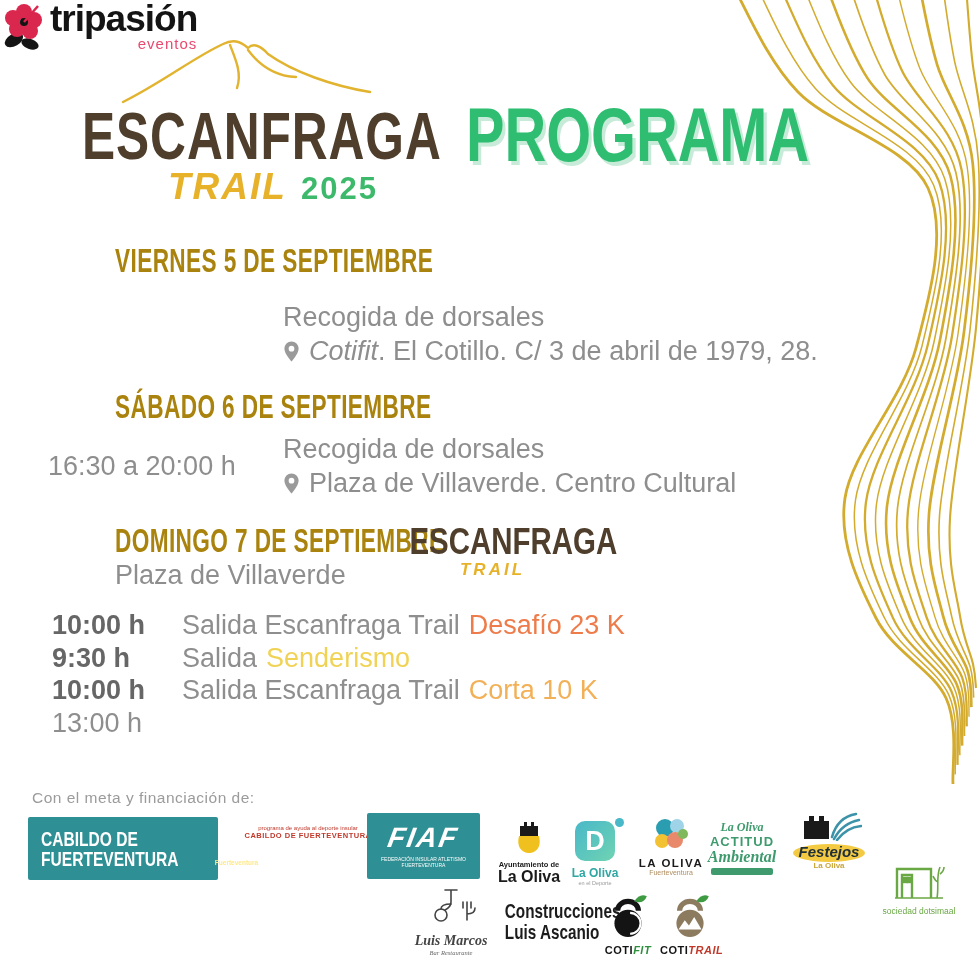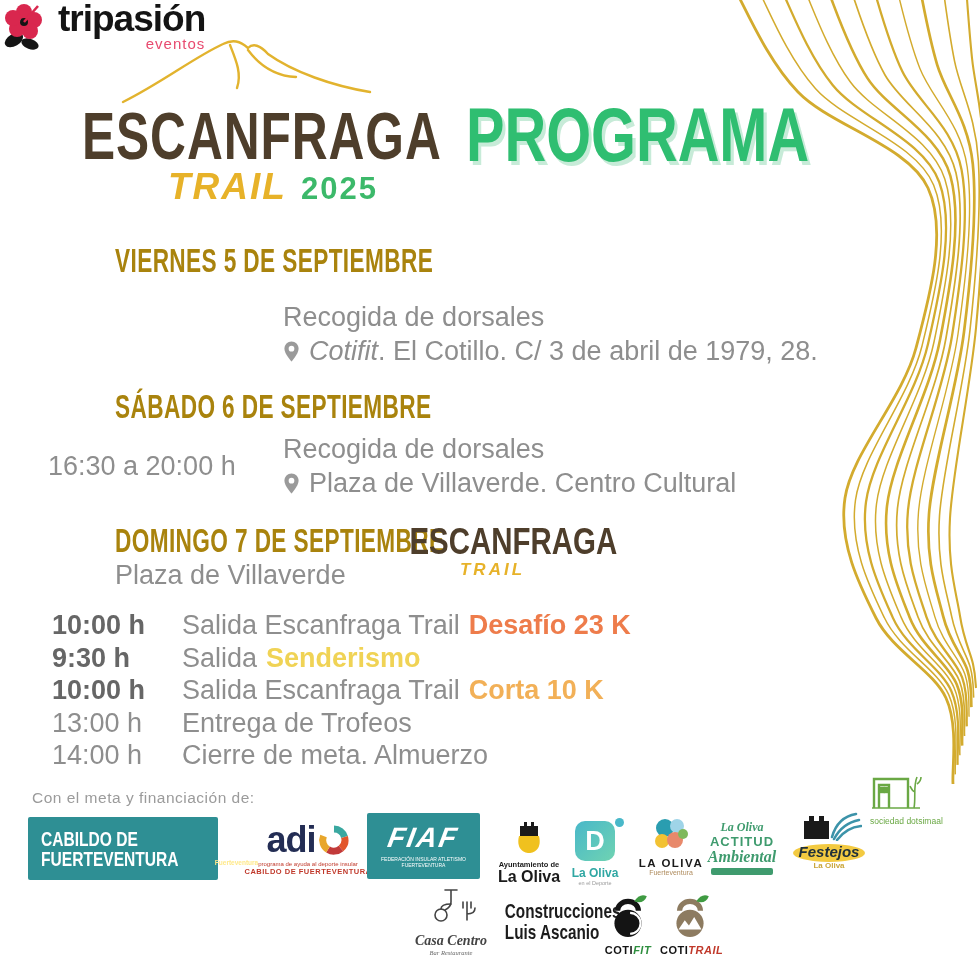--- a/index.html
+++ b/index.html
@@ -35,21 +35,21 @@
   #sec3-place{left:115px;top:558px}
   #minilogo{left:405px;top:520px;width:175px;text-align:center}
   #minilogo .t{font-size:31px;font-weight:800;color:#4e3e2b;transform:scale(.95,1.2);transform-origin:center top;white-space:nowrap}
   #minilogo .tr{font-size:17px;font-style:italic;font-weight:800;color:#e7b229;letter-spacing:3px;margin-top:4px}
   
   #schedule{left:52px;top:610px;z-index:1}
   .sched-row{display:flex;align-items:baseline;height:32.6px;font-size:27px}
   .sched-time{width:130px;color:#8e8e8e;white-space:nowrap}
   .sched-row.b .sched-time{font-weight:700;color:#666}
   .sched-text{color:#8e8e8e;white-space:nowrap}
-  .hl{font-weight:700;margin-left:9px}
+  .hl{font-weight:400;margin-left:9px}
   
   #sponsors-label{left:32px;top:789px;font-size:15.5px;color:#9b9b9b;letter-spacing:.5px}
   .sp{z-index:1}
   
   #sp-cabildo{left:28px;top:817px;width:190px;height:63px;background:#2e8f94;border-radius:2px;
     display:flex;align-items:center;padding:5px 7px;gap:6px;color:#fff}
   #sp-cabildo .tx{line-height:1;transform:scale(.82,1.05);transform-origin:left center}
   #sp-cabildo .l1,#sp-cabildo .l2{font-weight:800;font-size:19px;white-space:nowrap}
   #sp-cabildo .right{margin-left:auto;text-align:center}
   #sp-cabildo .fv{font-size:6.5px;color:#ffe98a;font-weight:700;white-space:nowrap}
@@ -86,24 +86,24 @@
   #sp-act .a2{font-size:13px;font-weight:800;letter-spacing:1px;line-height:1.05;white-space:nowrap}
   #sp-act .a3{font-family:"Liberation Serif",serif;font-style:italic;font-size:16px;font-weight:700;line-height:1.05;white-space:nowrap}
   #sp-act .bar{width:62px;height:7px;background:#3f9b6e;border-radius:2px;margin:3px auto 0}
   
   #sp-fes{left:786px;top:811px;width:86px;text-align:center;position:absolute}
   #sp-fes .sw{position:relative;width:76px;height:22px;margin:-4px auto 0}
   #sp-fes .sw .y{position:absolute;inset:3px 2px 1px;background:#f3ca41;border-radius:50%}
   #sp-fes .sw .t{position:relative;font-size:15px;font-weight:700;font-style:italic;color:#20303a;line-height:22px}
   #sp-fes .lo{font-size:8px;color:#caa53a;font-weight:700;margin-top:-2px}
   
-  #sp-dot{left:870px;top:774px;width:98px;}
+  #sp-dot{left:870px;top:864px;width:98px;text-align:center}
   #sp-dot .tx{font-size:8.5px;color:#6aa844;margin-top:2px;white-space:nowrap}
   
-  #sp-tri{left:210px;top:893px;display:flex;gap:8px}
+  #sp-tri{left:210px;top:893px;display:flex;gap:0}
   #sp-tri .col{display:flex;flex-direction:column;align-items:flex-end}
   #sp-tri .nm{font-size:37px;font-weight:800;color:#141414;letter-spacing:-1px;line-height:1}
   #sp-tri .ev{font-size:15px;font-weight:400;color:#e84a6f;margin-top:-2px;letter-spacing:1px}
   
   #sp-cm{left:405px;top:888px;width:92px;text-align:center;color:#444}
   #sp-cm .nm{font-family:"Liberation Serif",serif;font-style:italic;font-weight:700;font-size:14px;margin-top:1px;white-space:nowrap}
   #sp-cm .sb{font-family:"Liberation Serif",serif;font-style:italic;font-size:6.5px;color:#666;white-space:nowrap}
   
   #sp-cla{left:497px;top:900px;width:104px;text-align:center;color:#1c1c1c}
   #sp-cla .c1,#sp-cla .c2{font-size:18px;font-weight:800;transform:scale(.85,1.1);transform-origin:center top;white-space:nowrap;line-height:1.15}
@@ -189,25 +189,20 @@
   <div class="sched-row b">
     <span class="sched-time">9:30 h</span>
     <span class="sched-text"><span>Salida</span><span class="hl" style="color: rgb(240, 211, 85); margin-top: 26px;">Senderismo</span></span>
   </div>
   <div class="sched-row b">
     <span class="sched-time">10:00 h</span>
     <span class="sched-text"><span>Salida Escanfraga Trail</span><span class="hl" style="color: rgb(242, 176, 87);">Corta 10 K</span></span>
   </div>
   <div class="sched-row">
     <span class="sched-time">13:00 h</span>
-    <span class="sched-text">Entrega de Trofeos</span>
-  </div>
-  <div class="sched-row">
-    <span class="sched-time">14:00 h</span>
-    <span class="sched-text">Cierre de meta. Almuerzo</span>
   </div>
 </div>
 
 <div class="abs" id="sponsors-label">Con el meta y financiación de:</div>
 
 <div class="abs sp" id="sp-cabildo">
   <svg width="24" height="28" viewBox="0 0 24 28">
     <path d="M4,16 C2,9 6,3 12,3 C18,3 22,8 20,14 C19,19 15,23 11,22 C7,24 5,20 4,16 Z M8,8 L16,8" fill="none" stroke="#fff" stroke-width="1.6"></path>
   </svg>
   <div class="tx">
@@ -216,31 +211,20 @@
   </div>
   <div class="right">
     <svg width="26" height="24" viewBox="0 0 26 24">
       <path d="M20,10 a5,5 0 1 0 -5,5 a9,9 0 1 0 -9,-7 M17,3 l3,-3" fill="none" stroke="#fff" stroke-width="1.4"></path>
     </svg>
     <div class="fv">Fuerteventura</div>
   </div>
 </div>
 
 <div class="abs sp" id="sp-adi">
-  <div class="row">
-    <span class="nm">adi</span>
-    <svg width="32" height="32" viewBox="0 0 32 32">
-      <g fill="none" stroke-width="7">
-        <path d="M16,5 A11,11 0 0 1 26.5,13" stroke="#3aa8a0"></path>
-        <path d="M26.5,13 A11,11 0 0 1 23,24.5" stroke="#e2562b"></path>
-        <path d="M23,24.5 A11,11 0 0 1 10,25.5" stroke="#c23a3a"></path>
-        <path d="M10,25.5 A11,11 0 0 1 5.5,12" stroke="#e8a62b"></path>
-      </g>
-    </svg>
-  </div>
   <div class="s1">programa de ayuda al deporte insular</div>
   <div class="s2">CABILDO DE FUERTEVENTURA</div>
 </div>
 
 <div class="abs sp" id="sp-fiaf">
   <div class="nm">FIAF</div>
   <div class="sb">FEDERACIÓN INSULAR ATLETISMO FUERTEVENTURA</div>
 </div>
 
 <div class="abs sp" id="sp-ayto">
@@ -329,21 +313,21 @@
 
 <div class="abs sp" id="sp-cm">
   <svg width="52" height="40" viewBox="0 0 52 40">
     <g fill="none" stroke="#444" stroke-width="1.6" stroke-linecap="round">
       <path d="M20,2 h12 M26,2 v12 c0,5 -4,7 -6,8"></path>
       <circle cx="16" cy="27" r="6"></circle>
       <path d="M16,21 c0,-4 5,-5 10,-5"></path>
       <path d="M38,14 v6 M42,14 v6 M46,14 v6 M42,20 v12 M42,26 c6,0 8,-3 8,-6"></path>
     </g>
   </svg>
-  <div class="nm">Casa Centro</div>
+  <div class="nm">Luis Marcos</div>
   <div class="sb">Bar Restaurante</div>
 </div>
 
 <div class="abs sp" id="sp-cla">
   <div class="c1">Construcciones</div>
   <div class="c2">Luis Ascanio</div>
 </div>
 
 <div class="coti sp" id="sp-cf">
   <svg width="42" height="46" viewBox="0 0 40 44">

